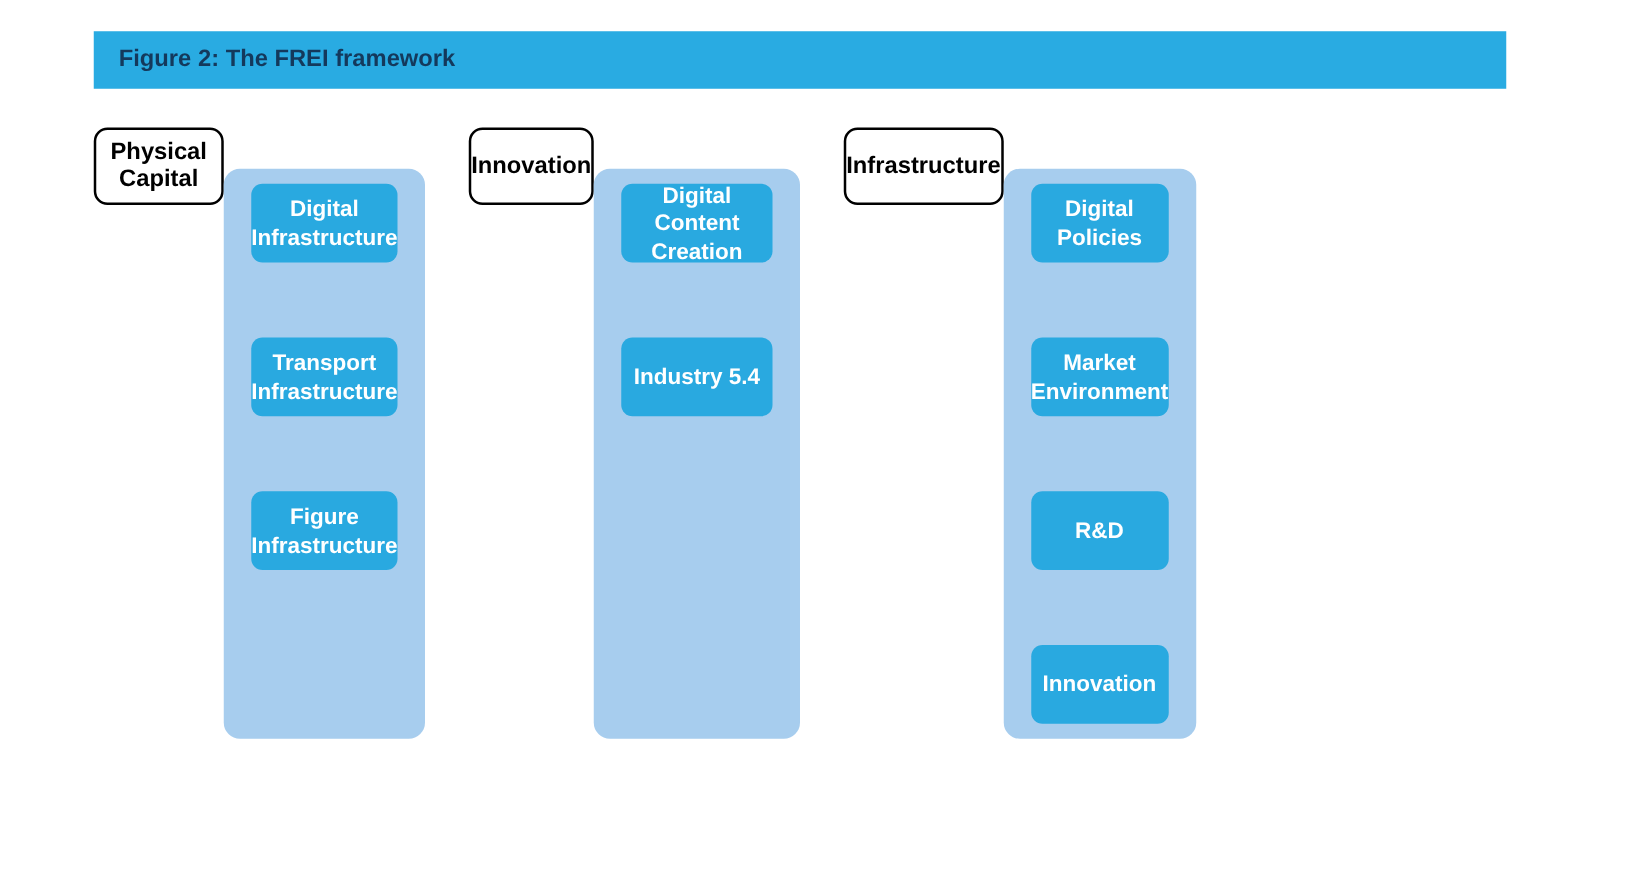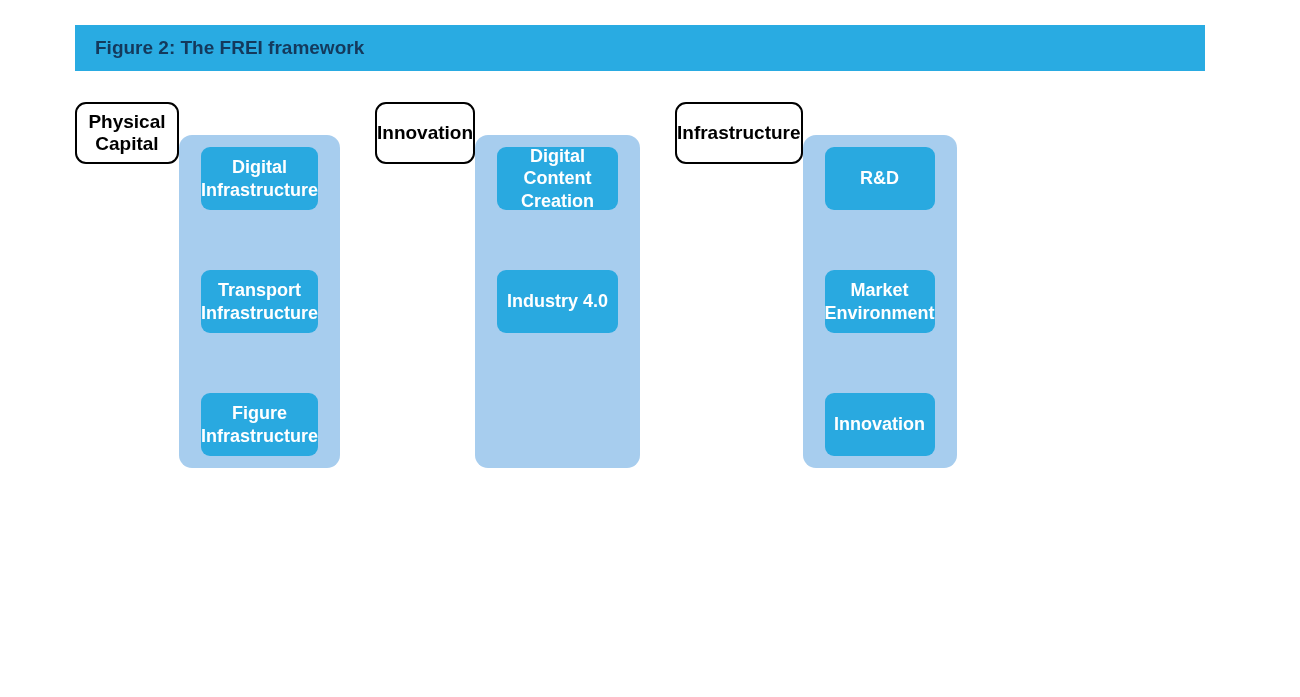--- a/index.html
+++ b/index.html
@@ -109,36 +109,39 @@
     <div class="column">
       <div class="header-box">
         <span>Innovation</span>
       </div>
       <div class="items">
         <div class="item">
           <span>Digital Content
 Creation</span>
         </div>
         <div class="item">
-          <span>Industry 4.0</span>
+          <span>Industry 5.4</span>
         </div>
       </div>
     </div>
 
     <div class="column">
       <div class="header-box">
         <span>Infrastructure</span>
       </div>
       <div class="items">
         <div class="item">
-          <span>R&amp;D</span>
+          <span>Digital Policies</span>
         </div>
         <div class="item">
           <span>Market
 Environment</span>
+        </div>
+        <div class="item">
+          <span>R&amp;D</span>
         </div>
         <div class="item">
           <span>Innovation</span>
         </div>
       </div>
     </div>
 
   </div>
 </div>
 

